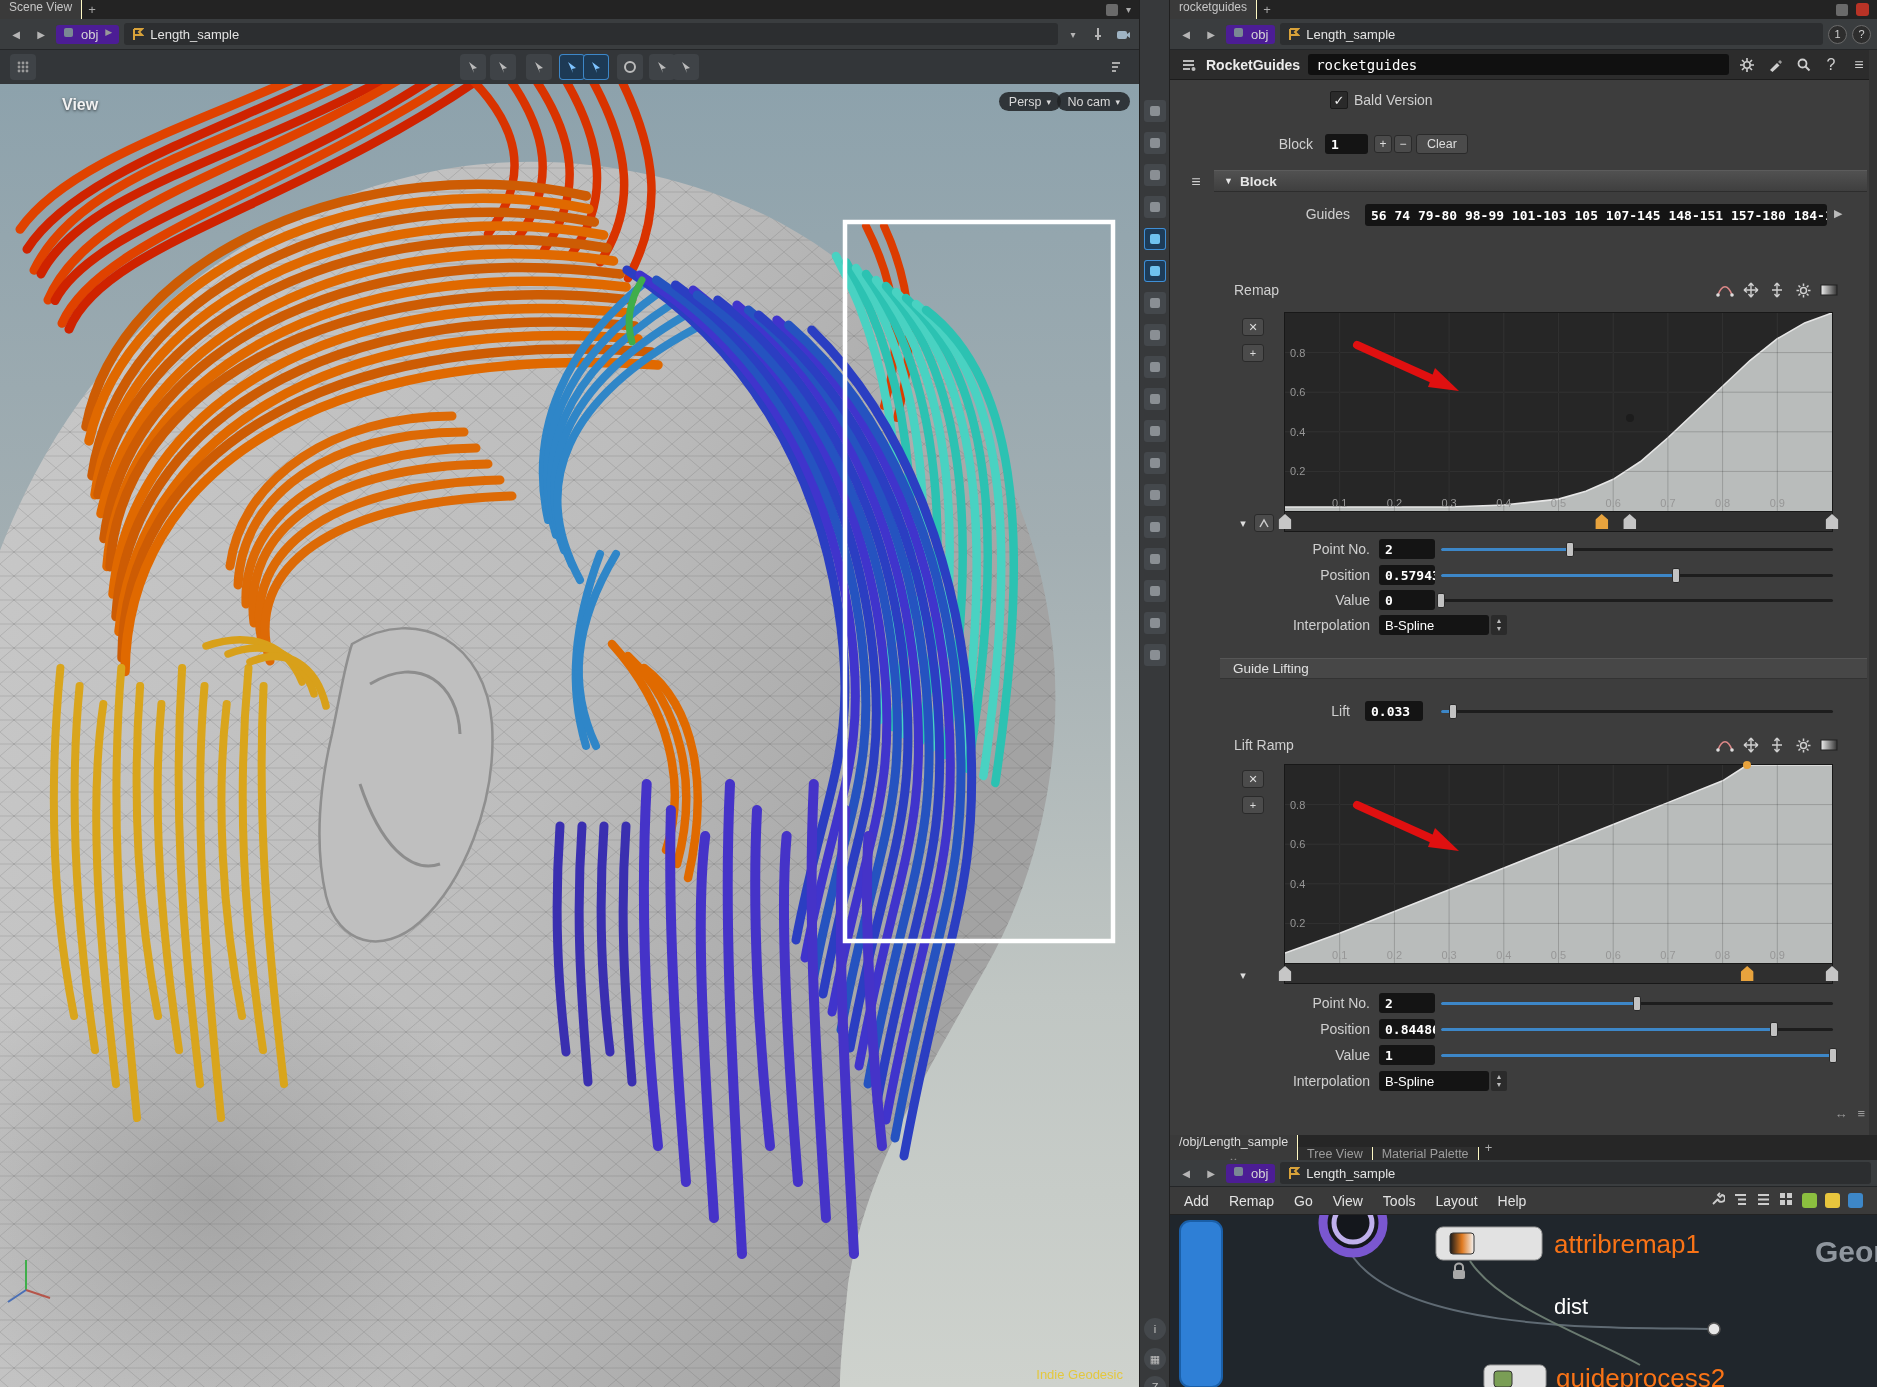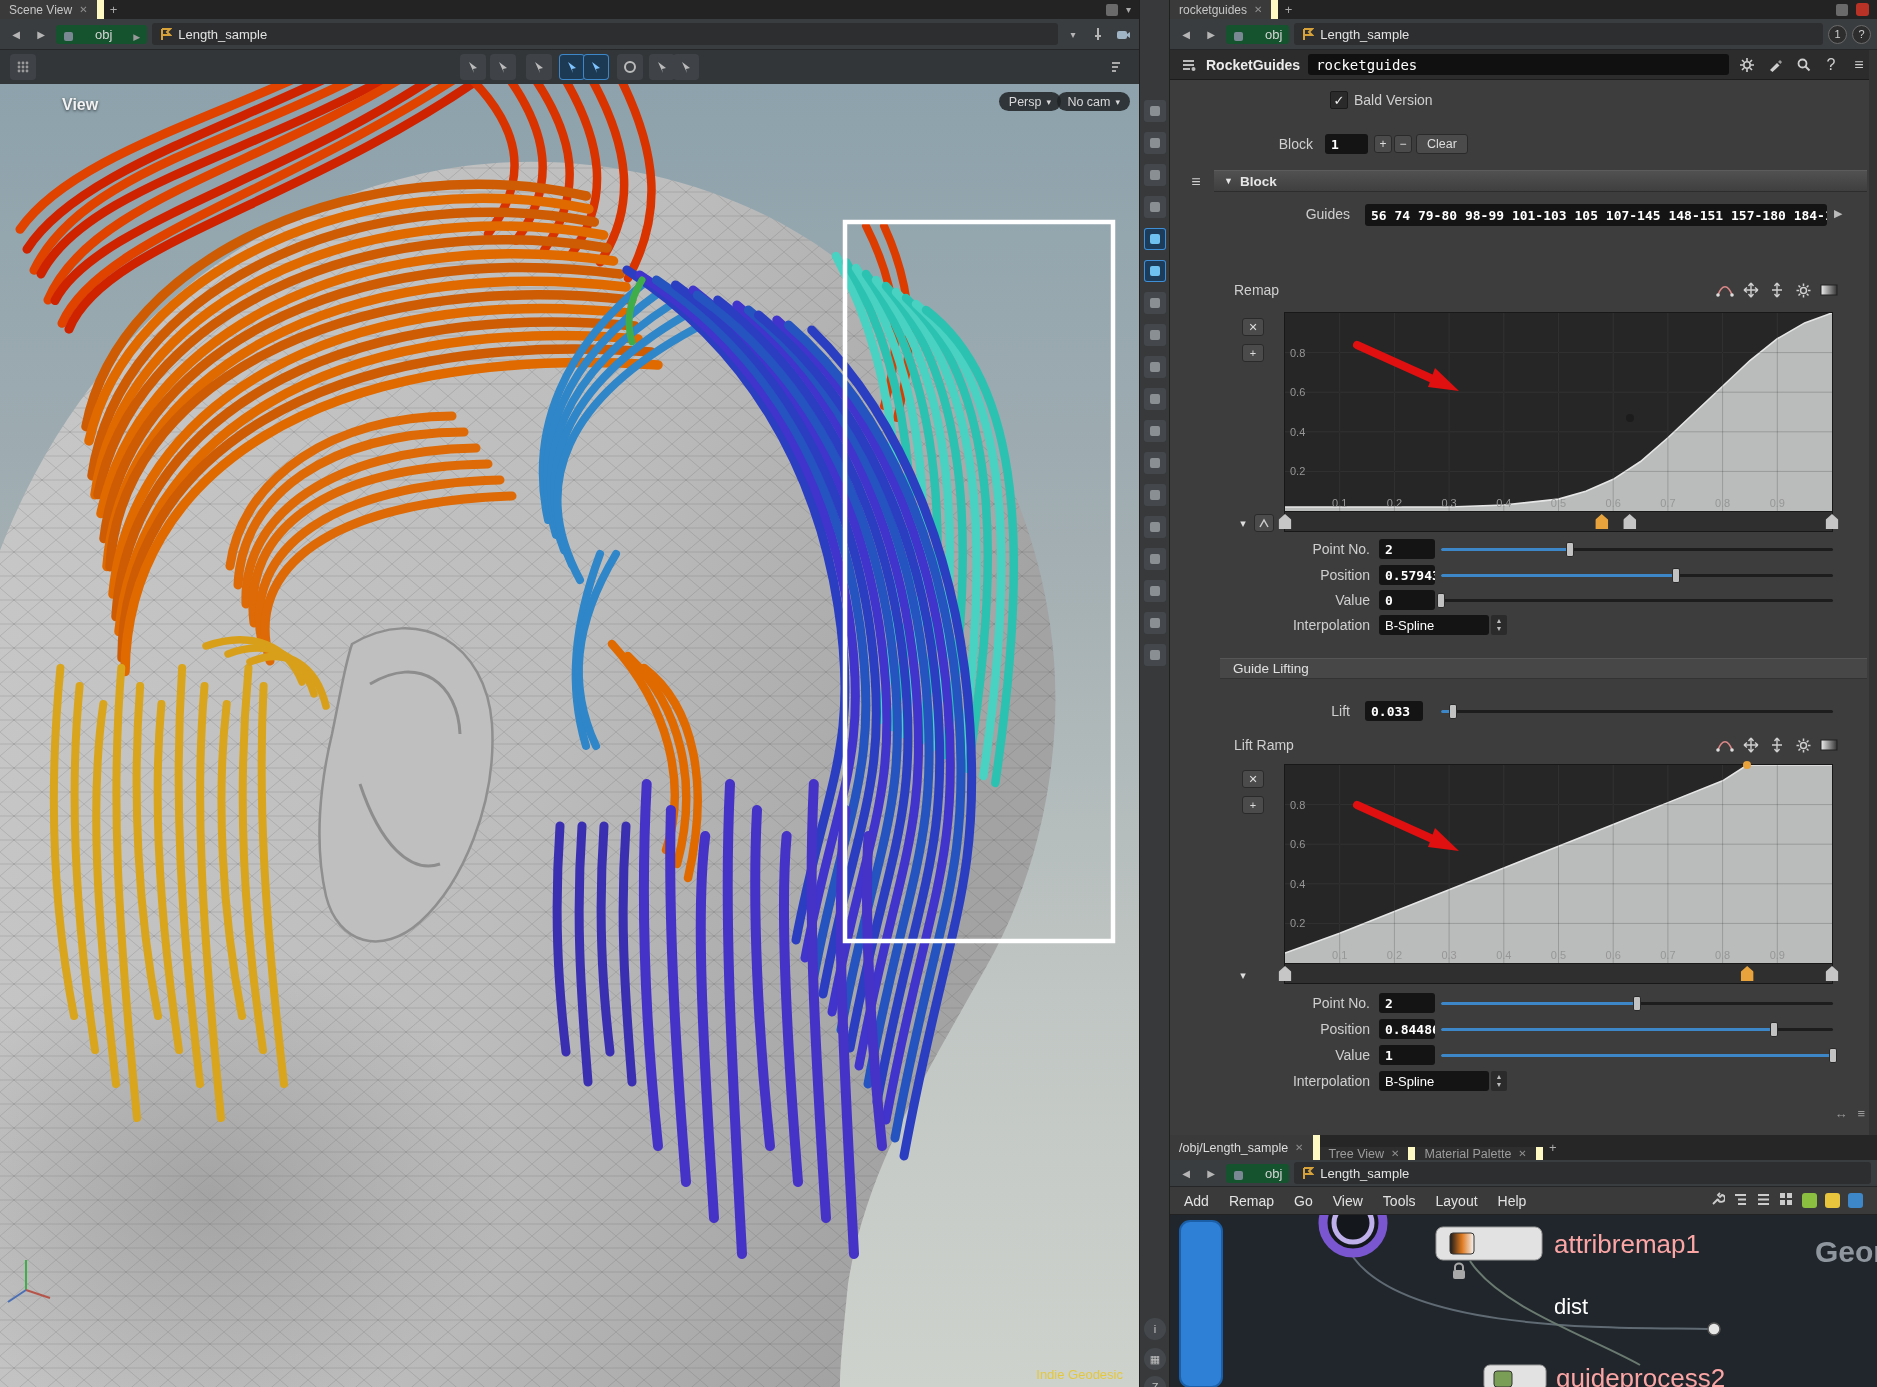--- a/index.html
+++ b/index.html
@@ -9,36 +9,36 @@
   
   #left-pane{position:absolute;left:0;top:0;width:1139px;height:1387px;background:#3a3a3a;}
   #mid-strip{position:absolute;left:1139px;top:0;width:31px;height:1387px;background:#37393b;
     border-left:1px solid #202020;border-right:1px solid #202020;box-sizing:border-box;}
   #right-pane{position:absolute;left:1170px;top:0;width:707px;height:1387px;background:#3d3d3d;}
 
   
   .tabbar{position:absolute;left:0;top:0;right:0;height:19px;background:#232323;display:flex;
     align-items:stretch;font-size:12px;color:#c6c6c6;}
   .tab{display:flex;align-items:center;gap:7px;padding:0 9px;background:#3a3a3a;
-    border-right:7px solid #fef9c3;white-space:nowrap;}
+    border-right:1px solid #fef9c3;white-space:nowrap;flex-direction:column;}
   .tab.inactive{background:#2e2e2e;color:#9d9d9d;margin-top:12px;}
   .tab .x{color:#8f8f8f;font-size:10px;}
   .addtab{width:20px;display:flex;align-items:center;justify-content:center;color:#aaa;font-size:13px;}
   .tabbar-right{margin-left:auto;display:flex;align-items:center;gap:8px;padding-right:8px;}
   .mini-sq{width:12px;height:12px;background:#6a6a6a;border-radius:2px;}
   .mini-red{width:13px;height:13px;background:#b83326;border-radius:3px;}
   .mini-caret{color:#aaa;font-size:10px;}
 
   
   .pathbar{position:absolute;left:0;top:19px;right:0;height:31px;background:#3a3d3f;
     border-bottom:1px solid #242628;display:flex;align-items:center;padding:0 6px;gap:5px;box-sizing:border-box;}
   .navbtn{width:20px;height:20px;display:flex;align-items:center;justify-content:center;color:#b5b5b5;
     font-size:10px;border-radius:3px;}
-  .crumb{display:flex;align-items:flex-end;gap:21px;font-size:13px;color:#d6d6d6;padding:2px 7px;
-    background:#14532d;border-radius:3px;white-space:nowrap;}
+  .crumb{display:flex;align-items:flex-start;gap:7px;font-size:13px;color:#d6d6d6;padding:2px 7px;
+    background:#4c1d95;border-radius:3px;white-space:nowrap;}
   .pathfield{flex:1;display:flex;align-items:center;gap:6px;font-size:13px;color:#e2e2e2;background:#2c2e30;
     height:22px;border-radius:3px;padding:0 8px;min-width:40px;}
   .circ{width:17px;height:17px;border-radius:50%;background:#2d2d2d;border:1px solid #6a6a6a;color:#cfcfcf;
     font-size:11px;display:flex;align-items:center;justify-content:center;}
 
   
   #left-toolbar{position:absolute;top:50px;left:0;width:1139px;height:34px;background:#333639;
     border-bottom:1px solid #1e1e1e;}
   .tbicon{position:absolute;top:4px;width:26px;height:26px;border-radius:4px;background:#3f4347;
     display:flex;align-items:center;justify-content:center;}
@@ -102,21 +102,21 @@
 
   
   #network{position:absolute;top:1135px;left:0;width:707px;height:252px;background:#2a2a2a;}
   #net-tabs{position:absolute;top:0;left:0;right:0;height:25px;background:#262626;display:flex;font-size:12.5px;}
   #net-path{position:absolute;top:25px;left:0;right:0;height:27px;background:#3a3d3f;border-bottom:1px solid #242628;
     display:flex;align-items:center;gap:5px;padding:0 6px;box-sizing:border-box;}
   #net-menu{position:absolute;top:52px;left:0;right:0;height:28px;background:#3a3a3a;border-bottom:1px solid #222;
     display:flex;align-items:center;gap:20px;padding:0 14px;font-size:14px;color:#e2e2e2;box-sizing:border-box;}
   #net-menu .mright{margin-left:auto;display:flex;gap:8px;align-items:center;}
   #net-canvas{position:absolute;top:80px;left:0;right:0;bottom:0;background:#20262c;overflow:hidden;}
-  .net-label{position:absolute;color:#fca5a5;font-size:26px;white-space:nowrap;}
+  .net-label{position:absolute;color:#f97316;font-size:26px;white-space:nowrap;}
   .msq{width:15px;height:15px;border-radius:3px;background:#555;}
 </style>
 </head>
 <body>
 
 <div id="root">
 
   <div id="left-pane">
     <div class="tabbar">
       <div class="tab">

